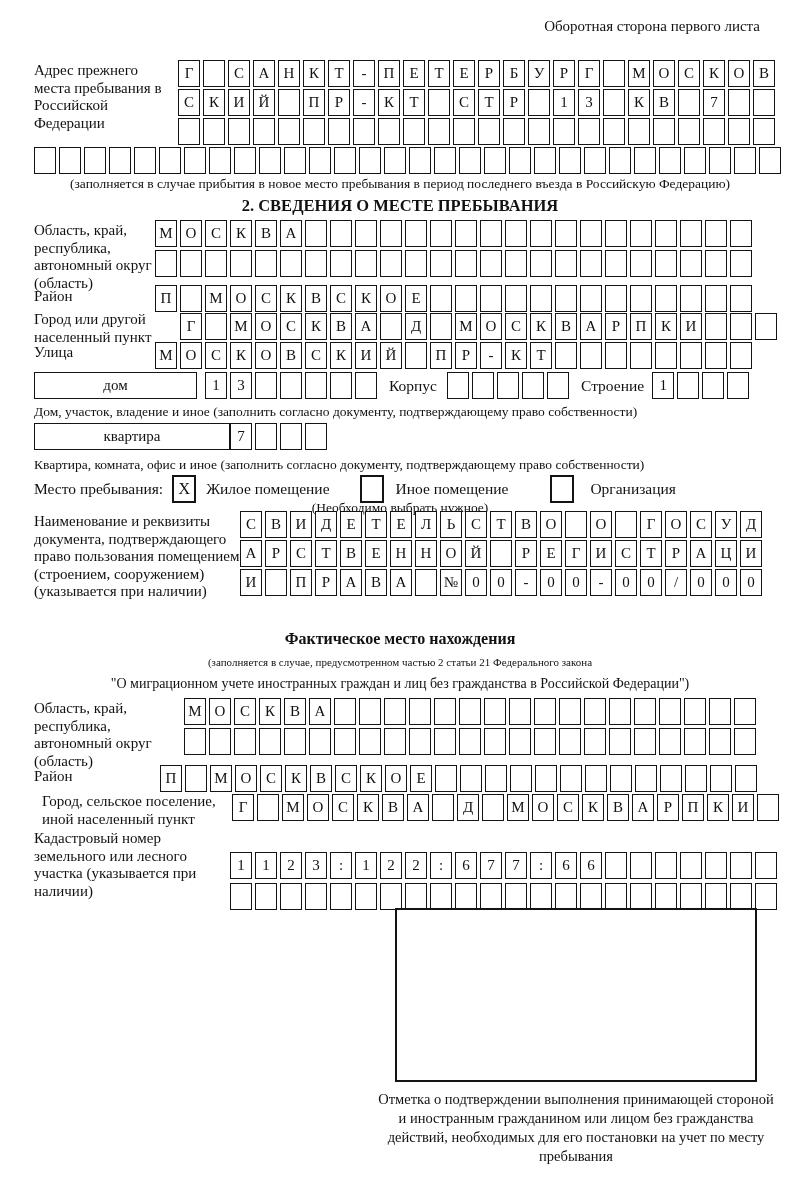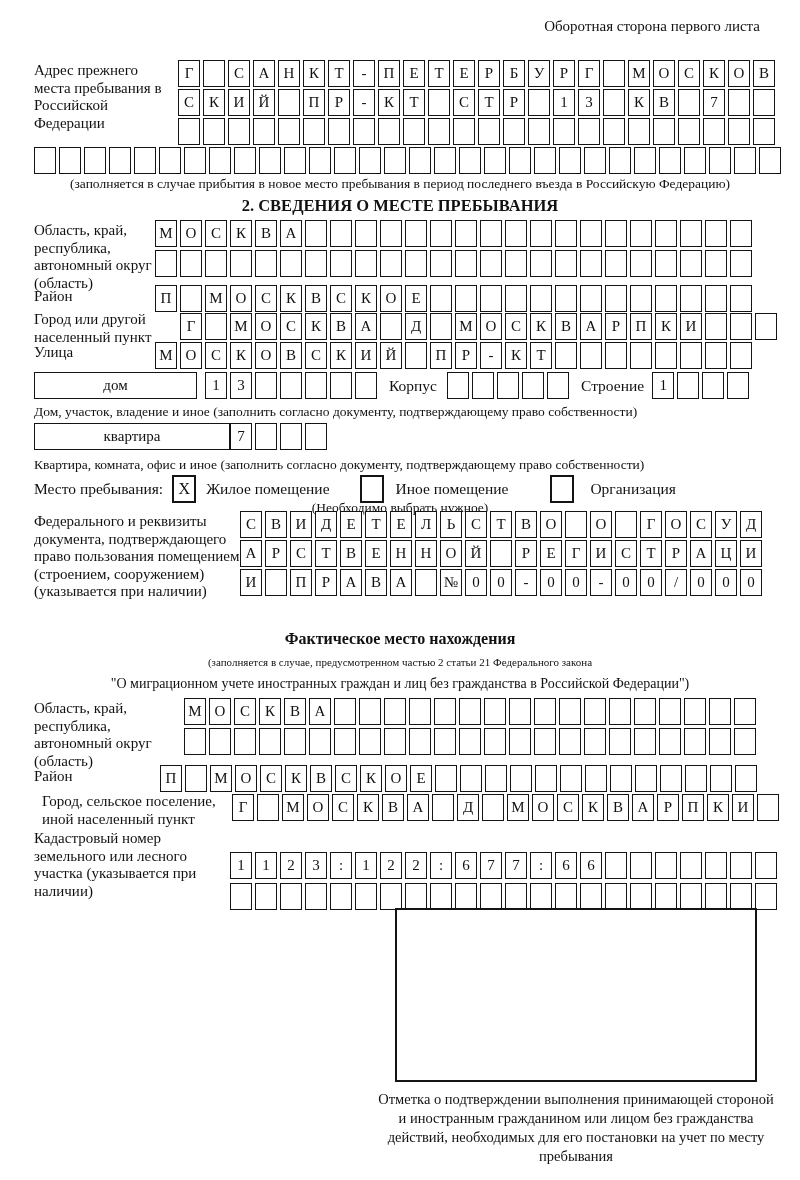--- a/index.html
+++ b/index.html
@@ -335,21 +335,21 @@
     <span class="inline-lbl" style="margin-right:9px;">Место пребывания:</span>
     <span class="cbox" style="margin-right:10px;">X</span>
     <span class="inline-lbl" style="margin-right:30px;">Жилое помещение</span>
     <span class="cbox" style="margin-right:12px;"></span>
     <span class="inline-lbl" style="margin-right:42px;">Иное помещение</span>
     <span class="cbox" style="margin-right:16px;"></span>
     <span class="inline-lbl">Организация</span>
   </div>
   <div class="abs caption center" style="top:500px;">(Необходимо выбрать нужное)</div>
 
-  <div class="abs lbl" style="left:34px;top:513px;width:208px;">Федерального и реквизиты документа, подтверждающего право пользования помещением (строением, сооружением) (указывается при наличии)</div>
+  <div class="abs lbl" style="left:34px;top:513px;width:208px;">Наименование и реквизиты документа, подтверждающего право пользования помещением (строением, сооружением) (указывается при наличии)</div>
   <div class="abs boxrow" style="left:240px;top:511px;">
       <span class="cell">С</span>
       <span class="cell">В</span>
       <span class="cell">И</span>
       <span class="cell">Д</span>
       <span class="cell">Е</span>
       <span class="cell">Т</span>
       <span class="cell">Е</span>
       <span class="cell">Л</span>
       <span class="cell">Ь</span>

